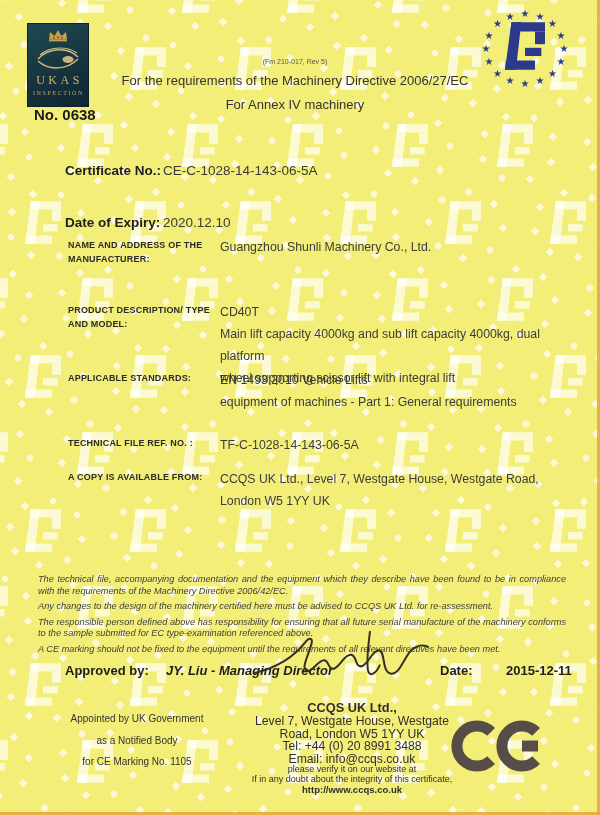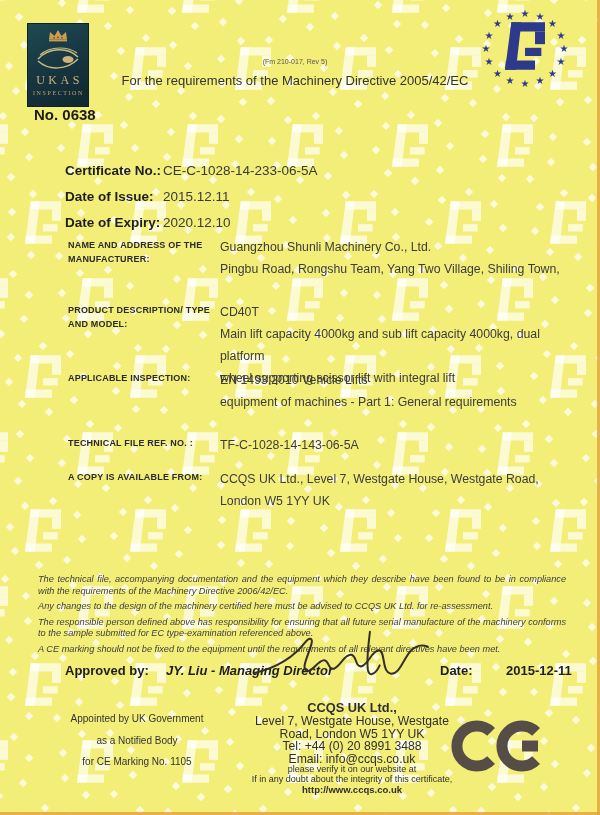--- a/index.html
+++ b/index.html
@@ -1322,21 +1322,22 @@
         <path d="M3,17 C14,27 32,26 43,15" stroke="#c9b87f" stroke-width="1.5" fill="none"></path>
         <ellipse cx="33" cy="15.5" rx="5.5" ry="3.4" fill="#cdb27c"></ellipse>
       </svg>
       <div class="ukas-name">UKAS</div>
       <div class="ukas-sub">INSPECTION</div>
     </div>
     <div class="ukas-no">No. 0638</div>
 
     <div class="title-block">
       <div class="form-ref">(Fm 210-017, Rev 5)</div>
-      <div class="directive-line">For the requirements of the Machinery Directive 2005/42/EC</div>
+      <div class="directive-line">For the requirements of the Machinery Directive 2006/27/EC</div>
+      <div class="annex-line">For Annex IV machinery</div>
     </div>
 
     <div id="stars-logo">
         <span class="star" style="left:48px;top:13px">★</span>
         <span class="star" style="left:62.9246538622385px;top:15.664216362104966px">★</span>
         <span class="star" style="left:75.57716446627535px;top:23.25126265847084px">★</span>
         <span class="star" style="left:84.03130176794019px;top:34.60607986722186px">★</span>
         <span class="star" style="left:87px;top:48px">★</span>
         <span class="star" style="left:84.03130176794019px;top:61.39392013277814px">★</span>
         <span class="star" style="left:75.57716446627535px;top:72.74873734152916px">★</span>
@@ -1356,46 +1357,42 @@
               <polygon points="7,0 44,0 44,10 6,10"></polygon>
               <polygon points="33,10 44,10 44,24 33,24"></polygon>
               <polygon points="22,28 40,28 40,37 22,37"></polygon>
               <polygon points="1,42 33,42 33,52 0,52"></polygon>
             </g>
           </svg>
         </div>
       </div>
 
     <div class="fieldrow" style="top:163px">
-      <span class="flabel">Certificate No.:</span><span class="fvalue">CE-C-1028-14-233-06-5A</span>
-    </div>
-    <div class="fieldrow" style="top:189px">
-      <span class="flabel">Date of Issue:</span><span class="fvalue">2015.12.11</span>
+      <span class="flabel">Certificate No.:</span><span class="fvalue">CE-C-1028-14-143-06-5A</span>
     </div>
     <div class="fieldrow" style="top:215px">
       <span class="flabel">Date of Expiry:</span><span class="fvalue">2020.12.10</span>
     </div>
 
     <div class="detailrow" style="top:236px">
       <div class="dlabel">NAME AND ADDRESS OF THE MANUFACTURER:</div>
       <div class="dvalue">
         <div>Guangzhou Shunli Machinery Co., Ltd.</div>
-        <div>Pingbu Road, Rongshu Team, Yang Two Village, Shiling Town,</div>
       </div>
     </div>
     <div class="detailrow" style="top:301px">
       <div class="dlabel">PRODUCT DESCRIPTION/ TYPE AND MODEL:</div>
       <div class="dvalue">
         <div>CD40T</div>
         <div>Main lift capacity 4000kg and sub lift capacity 4000kg, dual platform</div>
         <div>wheel supporting scissor lift with integral lift</div>
       </div>
     </div>
     <div class="detailrow" style="top:369px">
-      <div class="dlabel">APPLICABLE INSPECTION:</div>
+      <div class="dlabel">APPLICABLE STANDARDS:</div>
       <div class="dvalue">
         <div>EN 1493:2010 Vehicle Lifts</div>
         <div>equipment of machines - Part 1: General requirements</div>
       </div>
     </div>
     <div class="detailrow" style="top:434px">
       <div class="dlabel">TECHNICAL FILE REF. NO. :</div>
       <div class="dvalue">
         <div>TF-C-1028-14-143-06-5A</div>
       </div>

